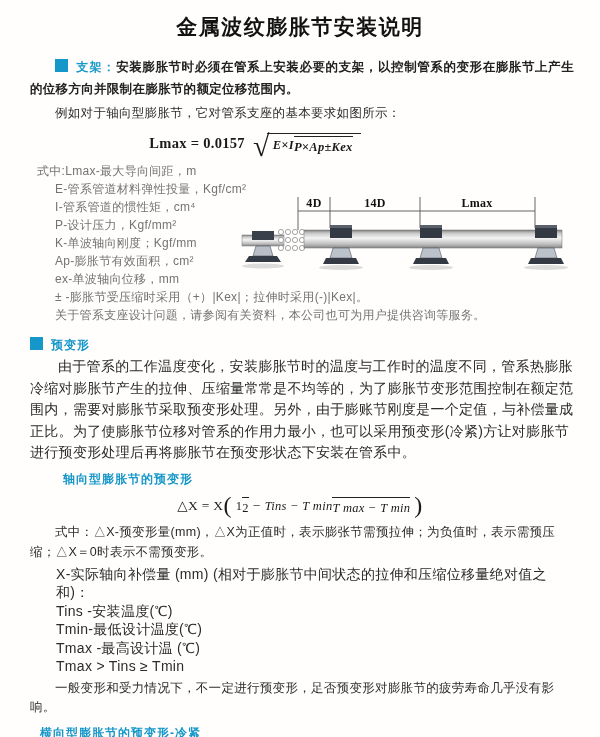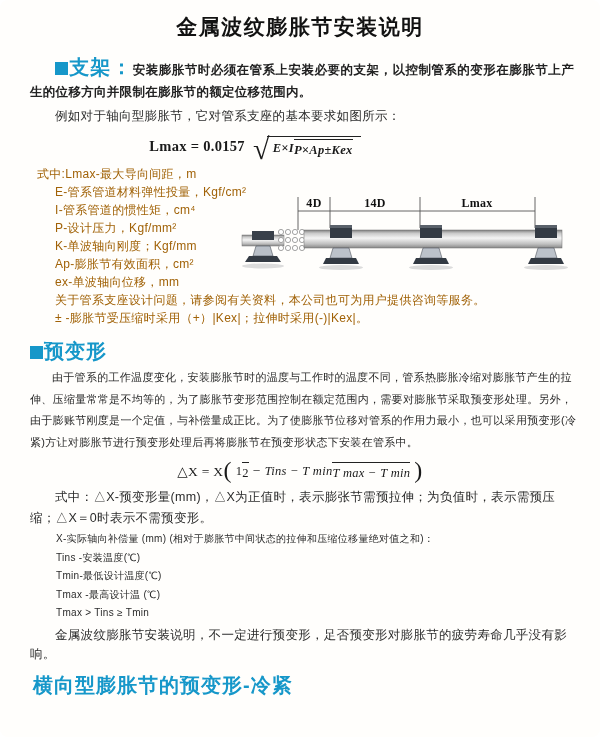--- a/index.html
+++ b/index.html
@@ -14,48 +14,48 @@
     padding-top:13px; text-align:center; font-size:21px; font-weight:bold;
     color:#121212; letter-spacing:1.5px;
   }
   p { margin:0; }
   .body-text { font-size:12.5px; line-height:22px; text-align:justify; }
   .p-zhijia { margin:15px 26px 0 30px; text-indent:2em; font-weight:bold; color:#222; }
   .sq {
     display:inline-block; width:13px; height:13px; background:var(--accent);
     vertical-align:-1px; margin-right:1px;
   }
-  .sec-head { color:var(--accent); font-size:20px; font-weight:bold; letter-spacing:1px; }
+  .sec-head { color:var(--accent); font-size:12px; font-weight:bold; letter-spacing:1px;padding-left:7px; }
   .p-example { margin:3px 26px 0 30px; text-indent:2em; font-size:12.5px; line-height:20px; }
 
   
   .formula-row { display:flex; justify-content:center; align-items:center;
     font-family:"Liberation Serif", serif; color:#1a1a1a; }
   .formula1 { margin:7px 0 5px 0; transform:translateX(-45px); font-weight:bold; font-size:14.5px; }
   .sqrt-sign { font-size:30px; font-weight:normal; line-height:26px; margin:0 -3px 0 8px; transform:translateY(3px); }
   .radicand { border-top:1.6px solid #222; padding:2px 8px 0 6px; }
   .vfrac { display:inline-flex; flex-direction:row; align-items:center; font-size:12.5px; line-height:14px; }
   .vfrac .den { border-top:1.1px solid #222; padding-top:3px; }
   .ital { font-style:italic; }
 
   
-  .defs { margin:6px 0 0 37px; font-size:12px; line-height:18px; color:#a16207; }
+  .defs { margin:6px 0 0 37px; font-size:12px; line-height:18px; color:#737373; }
   .defs .item { padding-left:18px; }
   .diagram { position:absolute; left:240px; top:192px; width:330px; height:100px; }
   .diagram svg { display:block; }
   .dim-label { font-family:"Liberation Serif", serif; font-weight:bold; font-size:12px; fill:#111; }
 
   .sec2 { margin:11px 0 0 30px; }
-  .p-yubx { margin:2px 23px 0 30px; text-indent:2em; font-size:11px; line-height:21.5px; }
+  .p-yubx { margin:2px 23px 0 30px; text-indent:2em; font-size:14px; line-height:21.5px; }
   .h-axial { margin:7px 0 0 56px; }
   .formula2 { margin:8px 0 6px 0; font-size:13.5px; }
   .formula2 .paren { font-size:24px; font-weight:normal; line-height:20px; transform:translateY(-1px); }
   .formula2 .gap { margin:0 4px; }
   .p-explain { margin:4px 26px 0 30px; text-indent:2em; font-size:12.5px; line-height:20.5px; }
-  .axial-items { margin:2px 26px 0 56px; font-size:10px; line-height:18.5px; }
+  .axial-items { margin:2px 26px 0 56px; font-size:14px; line-height:18.5px; }
   .p-note { margin:3px 26px 0 30px; text-indent:2em; font-size:12.5px; line-height:19px; }
   .h-lateral { margin:8px 0 0 33px; }
 </style>
 </head>
 <body>
 
 <div class="page">
 
   <div class="title">金属波纹膨胀节安装说明</div>
 
@@ -75,22 +75,22 @@
   </div>
 
   <div class="defs">
     <div>式中:Lmax-最大导向间距，m</div>
     <div class="item">E-管系管道材料弹性投量，Kgf/cm²</div>
     <div class="item">I-管系管道的惯性矩，cm⁴</div>
     <div class="item">P-设计压力，Kgf/mm²</div>
     <div class="item">K-单波轴向刚度；Kgf/mm</div>
     <div class="item">Ap-膨胀节有效面积，cm²</div>
     <div class="item">ex-单波轴向位移，mm</div>
+    <div class="item">± -膨胀节受压缩时采用（+）|Kex|；拉伸时采用(-)|Kex|。</div>
     <div class="item">关于管系支座设计问题，请参阅有关资料，本公司也可为用户提供咨询等服务。</div>
-    <div class="item">± -膨胀节受压缩时采用（+）|Kex|；拉伸时采用(-)|Kex|。</div>
   </div>
 
   <div class="diagram">
     <svg width="330" height="100" viewBox="0 0 330 100" xmlns="http://www.w3.org/2000/svg">
       <defs>
         <linearGradient id="pipeGrad" x1="0" y1="0" x2="0" y2="1">
           <stop offset="0" stop-color="#7f7f7f"></stop>
           <stop offset="0.18" stop-color="#c9c9c9"></stop>
           <stop offset="0.45" stop-color="#f4f4f4"></stop>
           <stop offset="0.78" stop-color="#bfbfbf"></stop>
@@ -155,20 +155,21 @@
         <polygon points="298,56 314,56 317,66 295,66" fill="#bcc2ca" stroke="#50565e" stroke-width="0.6"></polygon>
         <polygon points="291,66 321,66 324,72 288,72" fill="#333a43"></polygon>
       </g>
     </svg>
   </div>
 
   <div class="sec2"><span class="sq"></span><span class="sec-head">预变形</span></div>
 
   <p class="p-yubx">由于管系的工作温度变化，安装膨胀节时的温度与工作时的温度不同，管系热膨胀冷缩对膨胀节产生的拉伸、压缩量常常是不均等的，为了膨胀节变形范围控制在额定范围内，需要对膨胀节采取预变形处理。另外，由于膨账节刚度是一个定值，与补偿量成正比。为了使膨胀节位移对管系的作用力最小，也可以采用预变形(冷紧)方让对膨胀节进行预变形处理后再将膨胀节在预变形状态下安装在管系中。</p>
 
+  <div class="sec-head h-axial">轴向型膨胀节的预变形</div>
 
   <div class="formula-row formula2">
     <span>△X = X</span>
     <span class="paren">(</span>
     <span class="vfrac gap">
       <span>1</span>
       <span class="den">2</span>
     </span>
     <span>−</span>
     <span class="vfrac gap ital">
@@ -181,17 +182,17 @@
   <p class="p-explain">式中：△X-预变形量(mm)，△X为正值时，表示膨张节需预拉伸；为负值时，表示需预压缩；△X＝0时表示不需预变形。</p>
 
   <div class="axial-items">
     <div>X-实际轴向补偿量 (mm) (相对于膨胀节中间状态的拉伸和压缩位移量绝对值之和)：</div>
     <div>Tins -安装温度(℃)</div>
     <div>Tmin-最低设计温度(℃)</div>
     <div>Tmax -最高设计温 (℃)</div>
     <div>Tmax &gt; Tins ≥ Tmin</div>
   </div>
 
-  <p class="p-note">金属波纹膨胀节安装说明，不一定进行预变形，足否预变形对膨胀节的疲劳寿命几乎没有影响。</p>
+  <p class="p-note">一般变形和受力情况下，不一定进行预变形，足否预变形对膨胀节的疲劳寿命几乎没有影响。</p>
 
   <div class="sec-head h-lateral">横向型膨胀节的预变形-冷紧</div>
 
 </div>
 
 </body></html>

